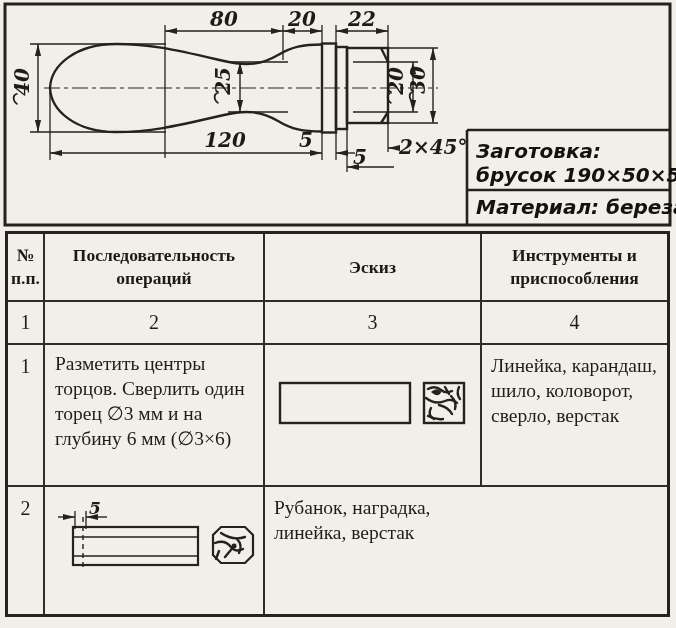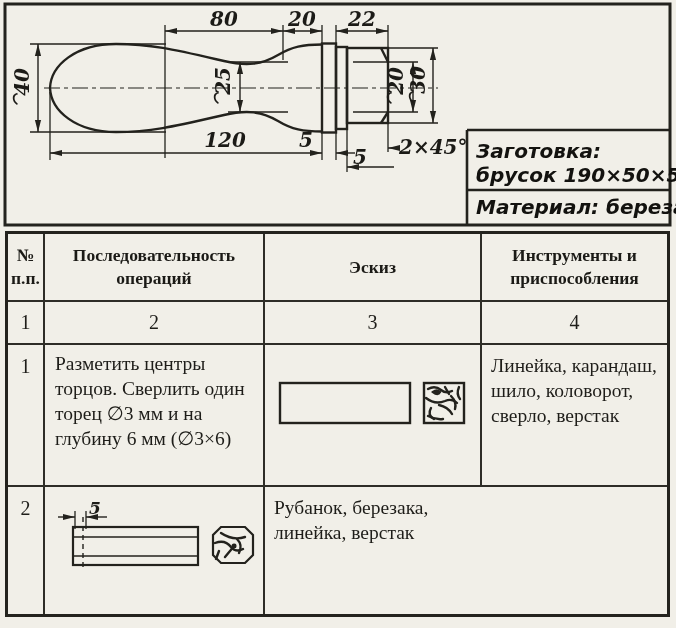--- a/index.html
+++ b/index.html
@@ -188,16 +188,16 @@
         <g class="grain">
           <path d="M176,46 q12,8 24,4"></path>
           <path d="M170,56 q10,-4 16,4 q5,6 12,2"></path>
           <path d="M180,70 l10,-12"></path>
           <path d="M194,66 q4,-8 -2,-14"></path>
           <path d="M174,64 l-3,8"></path>
           <circle cx="189" cy="59" r="2.5" fill="#23221d" stroke="none"></circle>
         </g>
       </svg>
     </div>
-    <div class="cell tools lc lr">Рубанок, береза­ка, линейка, вер­стак</div>
+    <div class="cell tools lc lr">Рубанок, наград­ка, линейка, вер­стак</div>
 
   </div>
 </div>
 
 </body></html>

